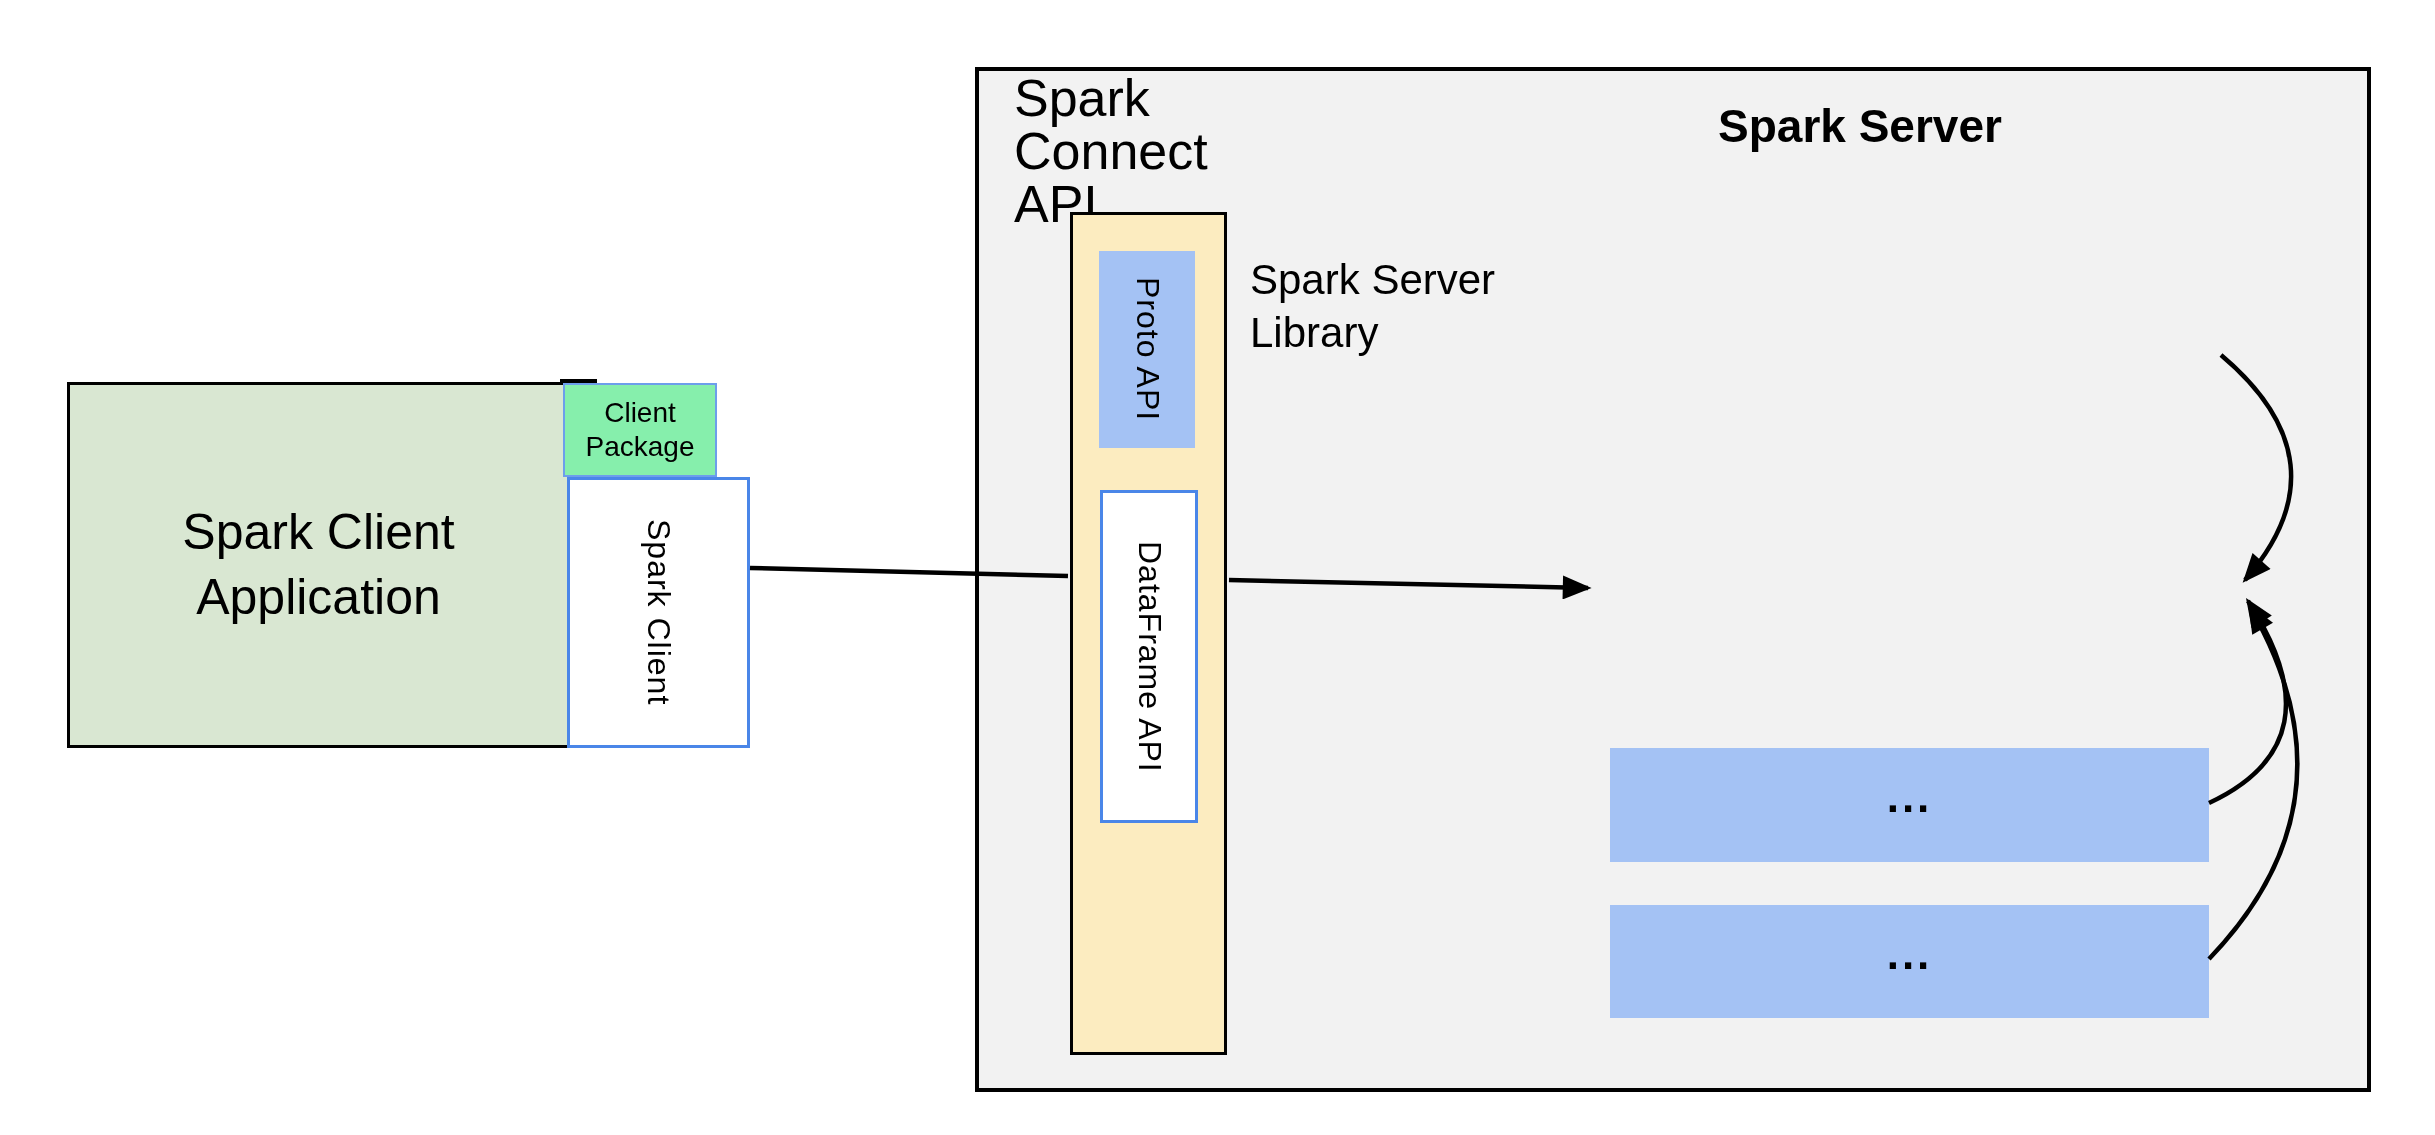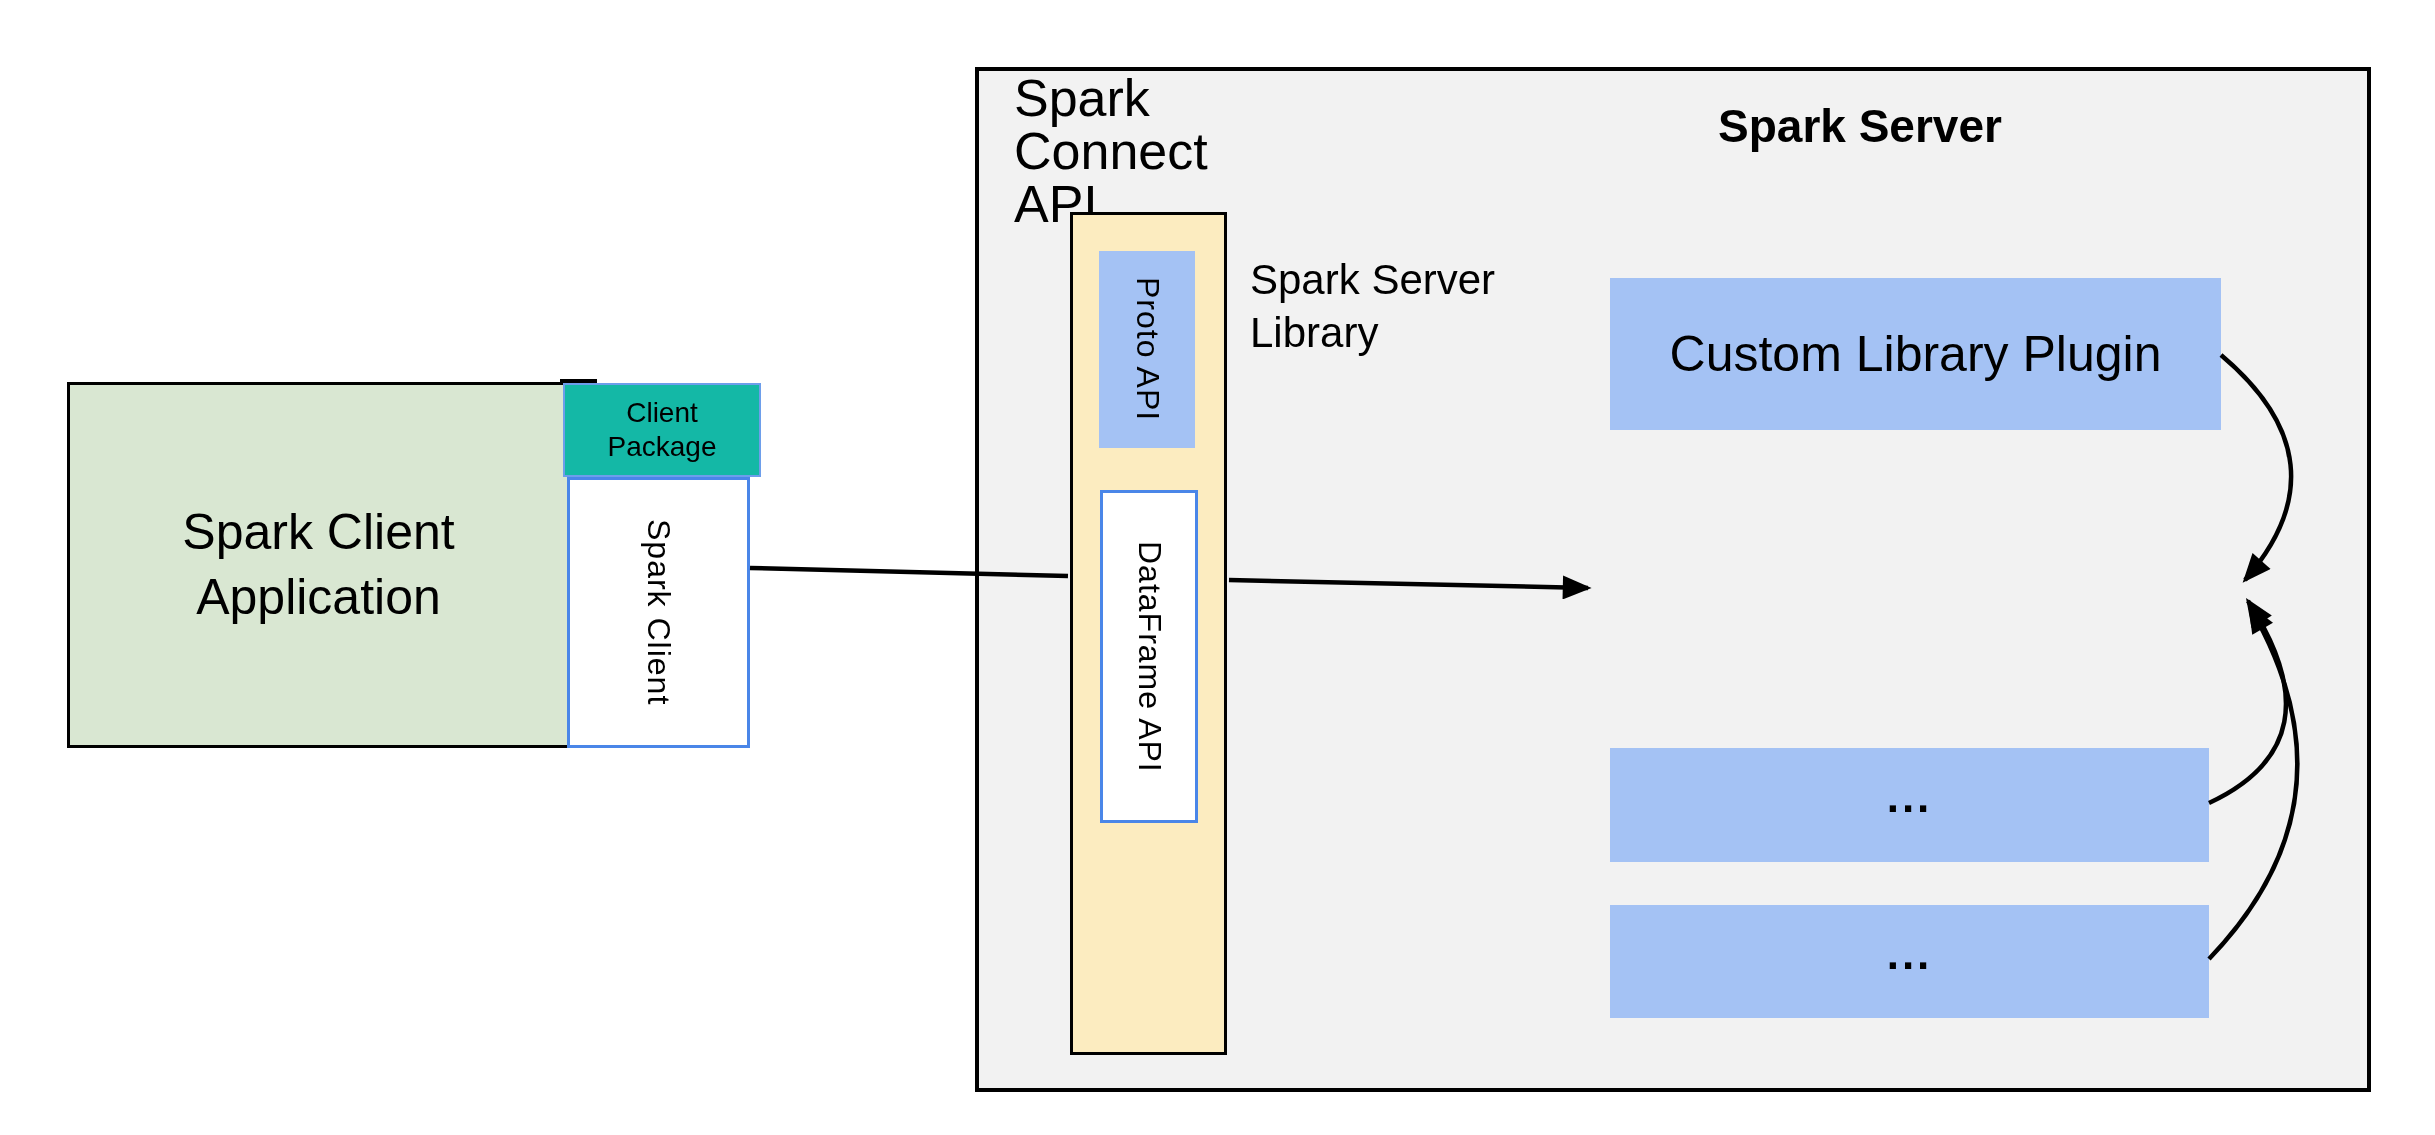--- a/index.html
+++ b/index.html
@@ -16,22 +16,22 @@
 
   
   .green-box{
     left:67px;top:382px;width:503px;height:366px;
     background:#d9e7d2;border:3px solid #000;
   }
   .green-label{
     font-size:50px;line-height:65px;text-align:center;white-space:pre-line;
   }
   .pkg-box{
-    left:563px;top:383px;width:198px;height:94px;
-    background:#14b8a6;border:2px solid #6d9eeb;
+    left:563px;top:383px;width:154px;height:94px;
+    background:#86efac;border:2px solid #6d9eeb;
   }
   .pkg-label{font-size:28px;line-height:34px;text-align:center;white-space:pre-line;}
   .client-white-box{
     left:567px;top:477px;width:183px;height:271px;
     background:#ffffff;border:3px solid #4a86e8;
   }
   .vtext{
     writing-mode:vertical-rl;text-orientation:sideways;
     font-size:32px;letter-spacing:1px;white-space:nowrap;
   }
@@ -106,23 +106,20 @@
   <div class="abs yellow-bar"></div>
 
   <div class="abs proto-box flexc">
     <span class="vtext">Proto API</span>
   </div>
 
   <div class="abs dataframe-box flexc">
     <span class="vtext">DataFrame API</span>
   </div>
 
-  <div class="abs plugin-box flexc">
-    <span class="big-label">Custom Library Plugin</span>
-  </div>
 
 
   <div class="abs mod-box1 flexc">
     <span class="dots">...</span>
   </div>
 
   <div class="abs mod-box2 flexc">
     <span class="dots">...</span>
   </div>
 

